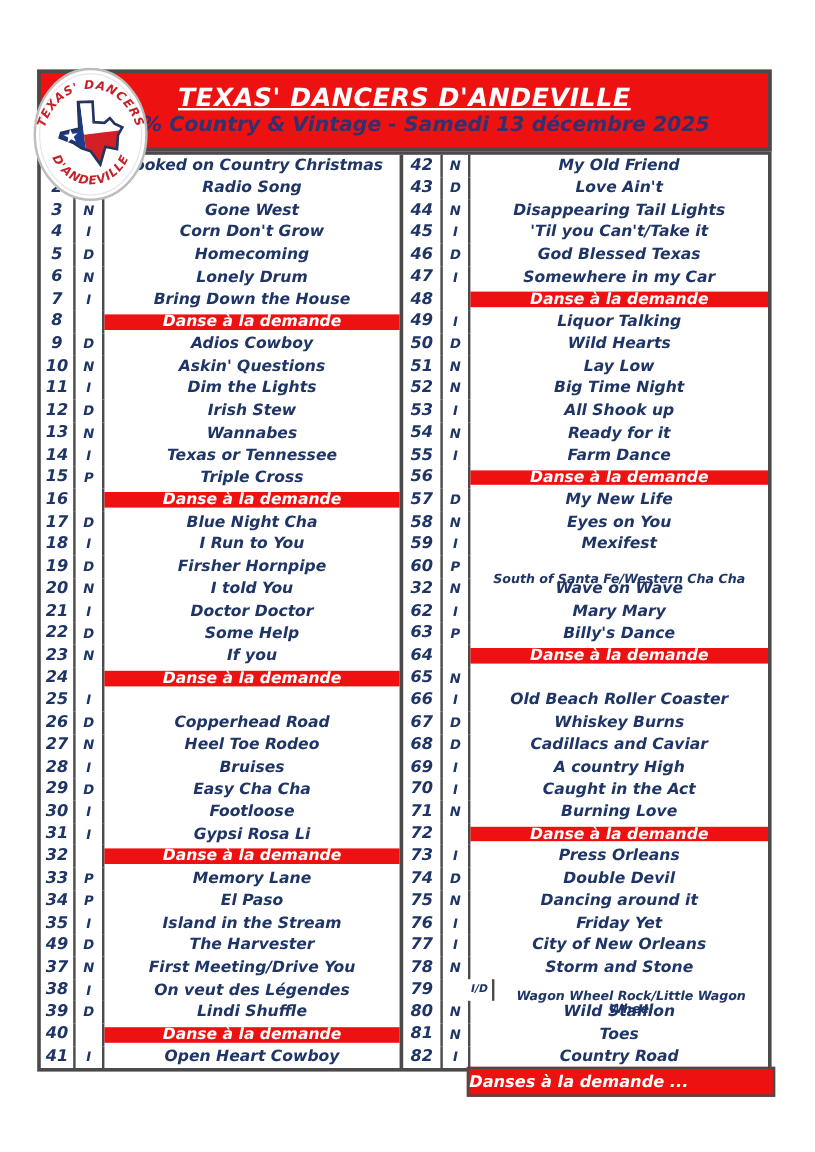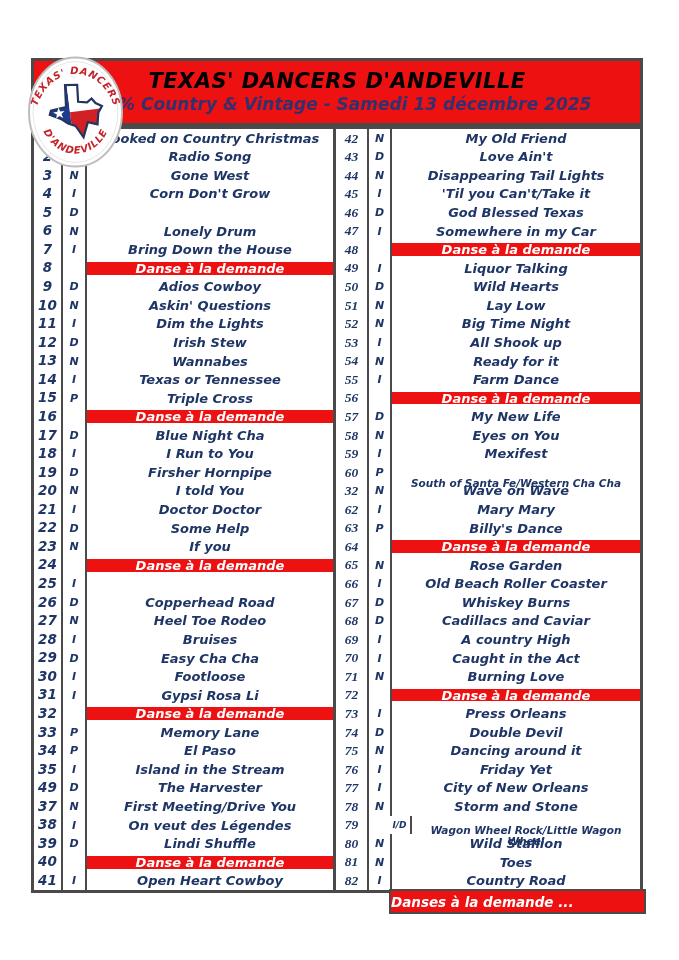--- a/index.html
+++ b/index.html
@@ -14,37 +14,37 @@
   .sheet{
     position:relative;width:679px;height:960px;background:#ffffff;overflow:hidden;
     font-family:"DejaVu Sans",sans-serif;font-style:italic;font-weight:bold;
   }
   
   .header-box{
     position:absolute;left:31px;top:58px;width:612px;height:68px;
     background:var(--red);border:3px solid var(--border);box-sizing:border-box;
     display:flex;flex-direction:column;align-items:center;justify-content:center;gap:4px;
   }
-  .page-title{color:#000000;font-size:21px;letter-spacing:.5px;line-height:1;}
+  .page-title{color:#ffffff;font-size:21px;letter-spacing:.5px;line-height:1;text-decoration:underline;}
   .page-subtitle{color:var(--subnavy);font-size:17px;line-height:1;}
   
   .logo{position:absolute;left:27px;top:56px;width:97px;height:112px;z-index:6;}
   
   .table-box{
     position:absolute;left:31px;top:126px;width:612px;height:767px;
     border:3px solid var(--border);box-sizing:border-box;background:#ffffff;
     display:flex;
   }
   .pane{display:flex;flex-direction:column;}
   .pane-left{width:299px;}
   .pane-right{flex:1;border-left:3px solid var(--border);}
   .row{flex:1;display:flex;align-items:stretch;color:var(--navy);min-height:0;}
   .cell{display:flex;align-items:center;justify-content:center;line-height:1;}
   .c-num{width:27px;border-right:2px solid var(--border);font-size:13.5px;flex:none;}
-  .pane-right .c-num{width:31px;font-family:Liberation Serif, serif;}
+  .pane-right .c-num{width:31px;}
   .c-let{width:22px;border-right:2px solid var(--border);font-size:11px;flex:none;}
   .pane-right .c-let{width:21px;}
   .c-let.tiny{font-size:9px;padding-left:20px;}
   .c-title{flex:1;font-size:13px;text-align:center;padding:0 2px;}
   .c-title.small{font-size:10.5px;margin-top:20px;}
   .row.demande .c-title{background:var(--red);color:#ffffff;margin:3px 0;}
   
   .footer-band{
     position:absolute;left:389px;top:889px;width:257px;height:25px;
     background:var(--red);border:2px solid var(--border);box-sizing:border-box;
@@ -109,20 +109,21 @@
     <div class="cell c-title">Gone West</div>
   </div>
         <div class="row">
     <div class="cell c-num">4</div>
     <div class="cell c-let">I</div>
     <div class="cell c-title">Corn Don't Grow</div>
   </div>
         <div class="row">
     <div class="cell c-num">5</div>
     <div class="cell c-let">D</div>
+    <div class="cell c-title">Homecoming</div>
   </div>
         <div class="row">
     <div class="cell c-num">6</div>
     <div class="cell c-let">N</div>
     <div class="cell c-title">Lonely Drum</div>
   </div>
         <div class="row">
     <div class="cell c-num">7</div>
     <div class="cell c-let">I</div>
     <div class="cell c-title">Bring Down the House</div>
@@ -409,21 +410,20 @@
     <div class="cell c-title">Billy's Dance</div>
   </div>
         <div class="row demande">
     <div class="cell c-num">64</div>
     <div class="cell c-let"></div>
     <div class="cell c-title">Danse à la demande</div>
   </div>
         <div class="row">
     <div class="cell c-num">65</div>
     <div class="cell c-let">N</div>
-    <div class="cell c-title">Rose Garden</div>
   </div>
         <div class="row">
     <div class="cell c-num">66</div>
     <div class="cell c-let">I</div>
     <div class="cell c-title">Old Beach Roller Coaster</div>
   </div>
         <div class="row">
     <div class="cell c-num">67</div>
     <div class="cell c-let">D</div>
     <div class="cell c-title">Whiskey Burns</div>

